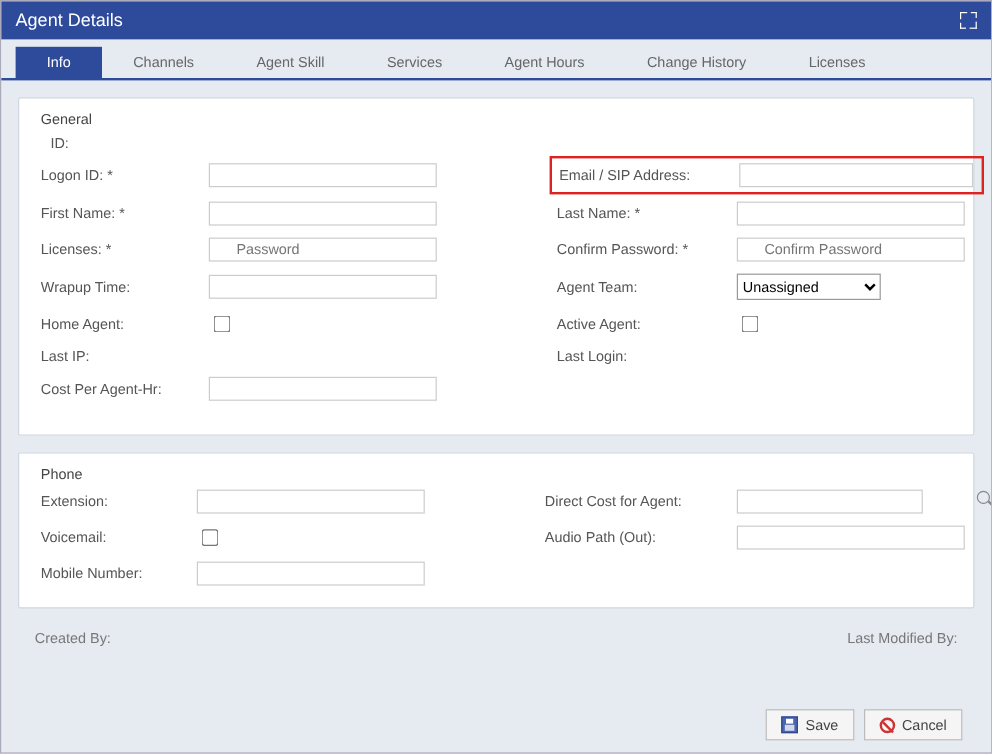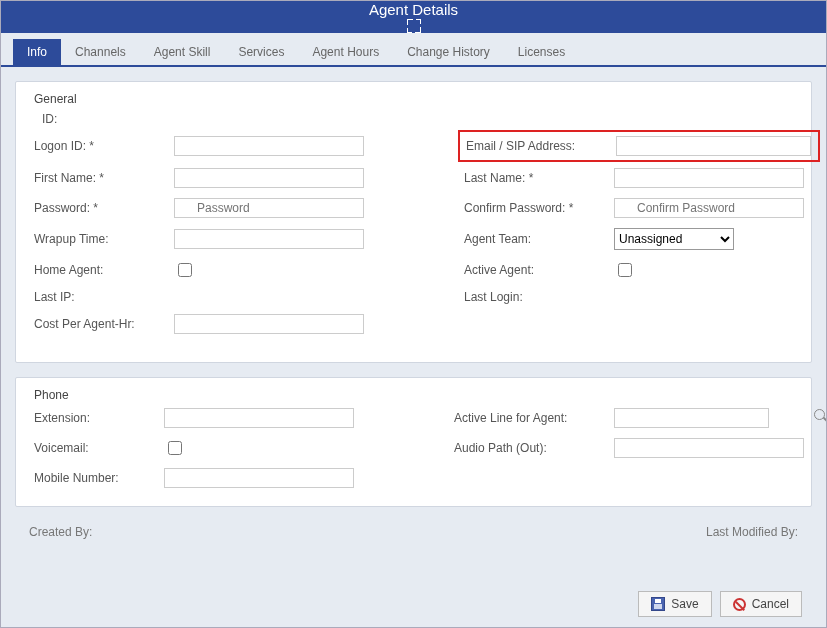--- a/index.html
+++ b/index.html
@@ -16,21 +16,20 @@
     border: 1px solid #aab;
   }
   .titlebar {
     background: #2d4b9a;
     color: #fff;
     height: 32px;
     display: flex;
     align-items: center;
     padding: 0 12px;
     justify-content: space-between;
-    flex-direction: column;
   }
   .titlebar-title { font-size: 15px; }
   .expand-icon {
     width: 14px; height: 14px;
     display: inline-block;
     position: relative;
   }
   .expand-icon::before,
   .expand-icon::after {
     content:'';
@@ -45,21 +44,21 @@
   .expand-icon .c2{bottom:0;left:0;border-right:none;border-top:none;}
 
   .tabs {
     display:flex;
     background:#e6ebf2;
     border-bottom: 2px solid #2d4b9a;
     padding: 6px 12px 0 12px;
     gap: 0;
   }
   .tab {
-    padding: 6px 14px;
+    padding: 6px 26px;
     font-size: 12px;
     color:#666;
     cursor:pointer;
   }
   .tab.active {
     background:#2d4b9a;
     color:#fff;
   }
 
   .content {
@@ -210,21 +209,21 @@
         <div class="lbl">Email / SIP Address:</div>
         <div class="ctl"><input type="text" style="width: 195px;"></div>
       </div>
 
       <div class="lbl">First Name: *</div>
       <div class="ctl"><input type="text" style=""></div>
       <div class="spacer"></div>
       <div class="lbl">Last Name: *</div>
       <div class="ctl"><input type="text" style=""></div>
 
-      <div class="lbl">Password:  *</div>
+      <div class="lbl">Licenses:  *</div>
       <div class="ctl"><input type="password" placeholder="Password" style=""></div>
       <div class="spacer"></div>
       <div class="lbl">Confirm Password: *</div>
       <div class="ctl"><input type="password" placeholder="Confirm Password" style=""></div>
 
       <div class="lbl">Wrapup Time:</div>
       <div class="ctl"><input type="text" style=""></div>
       <div class="spacer"></div>
       <div class="lbl">Agent Team:</div>
       <div class="ctl">
@@ -252,21 +251,21 @@
         <div></div>
     </div>
   </div>
 
   <div class="panel" style="padding-bottom:18px;">
     <div class="panel-title">Phone</div>
     <div class="phone-grid">
       <div class="lbl">Extension:</div>
       <div class="ctl"><input type="text" style=""></div>
       <div class="spacer"></div>
-      <div class="lbl">Active Line for Agent:</div>
+      <div class="lbl">Direct Cost for Agent:</div>
       <div class="ctl"><input type="text" style="width: 155px;"></div>
       <div><span class="search-icon"></span></div>
 
       <div class="lbl">Voicemail:</div>
       <div class="ctl"><input type="checkbox" style=""></div>
       <div class="spacer"></div>
       <div class="lbl">Audio Path (Out):</div>
       <div class="ctl"><input type="text" style=""></div>
       <div></div>
 

